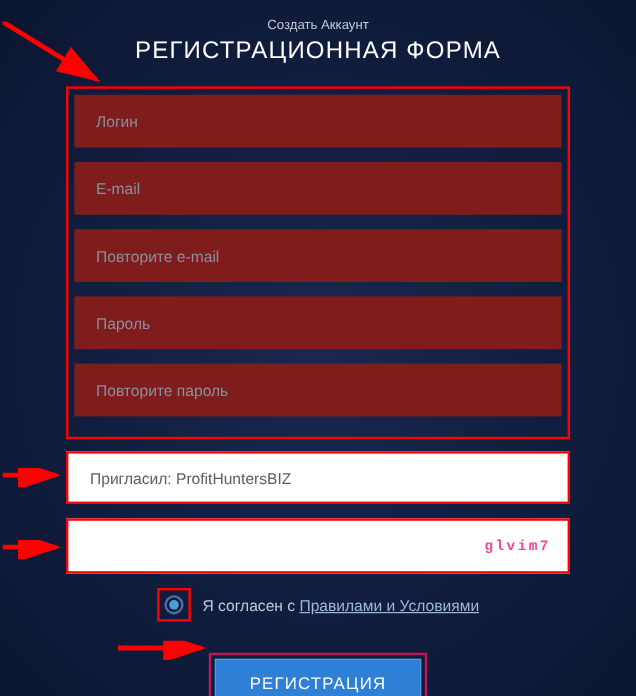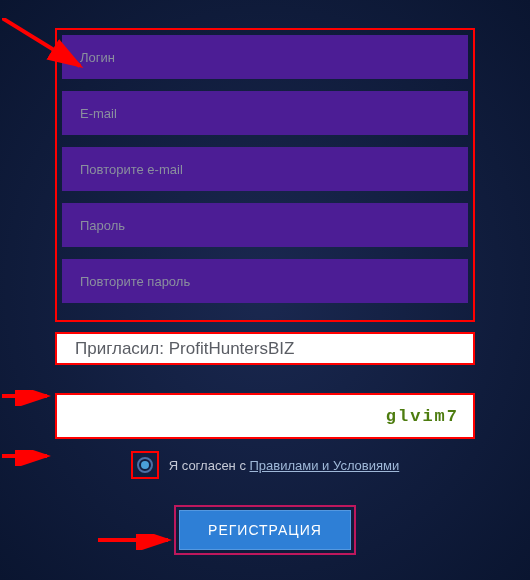--- a/index.html
+++ b/index.html
@@ -30,57 +30,57 @@
     }
     .form-group {
       border: 2px solid #ff0000;
       padding: 5px;
       margin-bottom: 10px;
       background: transparent;
     }
     .input-field {
       width: 100%;
       height: 44px;
-      background: #4c1d95;
+      background: #7f1d1d;
       border: none;
       padding: 0 18px;
       font-size: 13px;
       color: #8a8f9e;
       margin-bottom: 12px;
       font-family: Arial, sans-serif;
     }
     .input-field:last-child { margin-bottom: 12px; }
     .input-field::placeholder { color: #8a8f9e; }
     .referrer-box {
       border: 2px solid #ff0000;
       background: #ffffff;
       padding: 0 18px;
-      height: 33px;
-      display: flex;
-      align-items: center;
-      margin-bottom: 28px;
-      font-size: 17px;
+      height: 44px;
+      display: flex;
+      align-items: center;
+      margin-bottom: 12px;
+      font-size: 13px;
       color: #5a5d64;
     }
     .captcha-box {
       border: 2px solid #ff0000;
       background: #ffffff;
       height: 46px;
       display: flex;
       align-items: center;
       justify-content: flex-end;
       padding: 0 14px;
       margin-bottom: 12px;
     }
     .captcha-text {
       font-family: 'Courier New', monospace;
-      font-size: 17px;
+      font-size: 12px;
       font-weight: bold;
       letter-spacing: 2px;
-      color: #4d7c0f;
+      color: #ec4899;
     }
     .agree-row {
       display: flex;
       align-items: center;
       justify-content: center;
       margin-bottom: 26px;
     }
     .radio-wrap {
       border: 2px solid #ff0000;
       width: 28px;
@@ -177,20 +177,22 @@
       <defs>
         <marker id="ah4" markerWidth="10" markerHeight="10" refX="8" refY="3" orient="auto">
           <polygon points="0 0, 9 3, 0 6" fill="#ff0000"></polygon>
         </marker>
       </defs>
       <line x1="0" y1="6" x2="70" y2="6" stroke="#ff0000" stroke-width="4" marker-end="url(#ah4)"></line>
     </svg>
 </div>
 
 <div class="header">
+  <div class="subtitle">Создать Аккаунт</div>
+  <div class="title">РЕГИСТРАЦИОННАЯ ФОРМА</div>
 </div>
 
 <div class="form-group">
   <input class="input-field" type="text" placeholder="Логин" style="">
   <input class="input-field" type="text" placeholder="E-mail" style="">
   <input class="input-field" type="text" placeholder="Повторите e-mail" style="">
   <input class="input-field" type="password" placeholder="Пароль" style="">
   <input class="input-field" type="password" placeholder="Повторите пароль" style="">
 </div>
 

